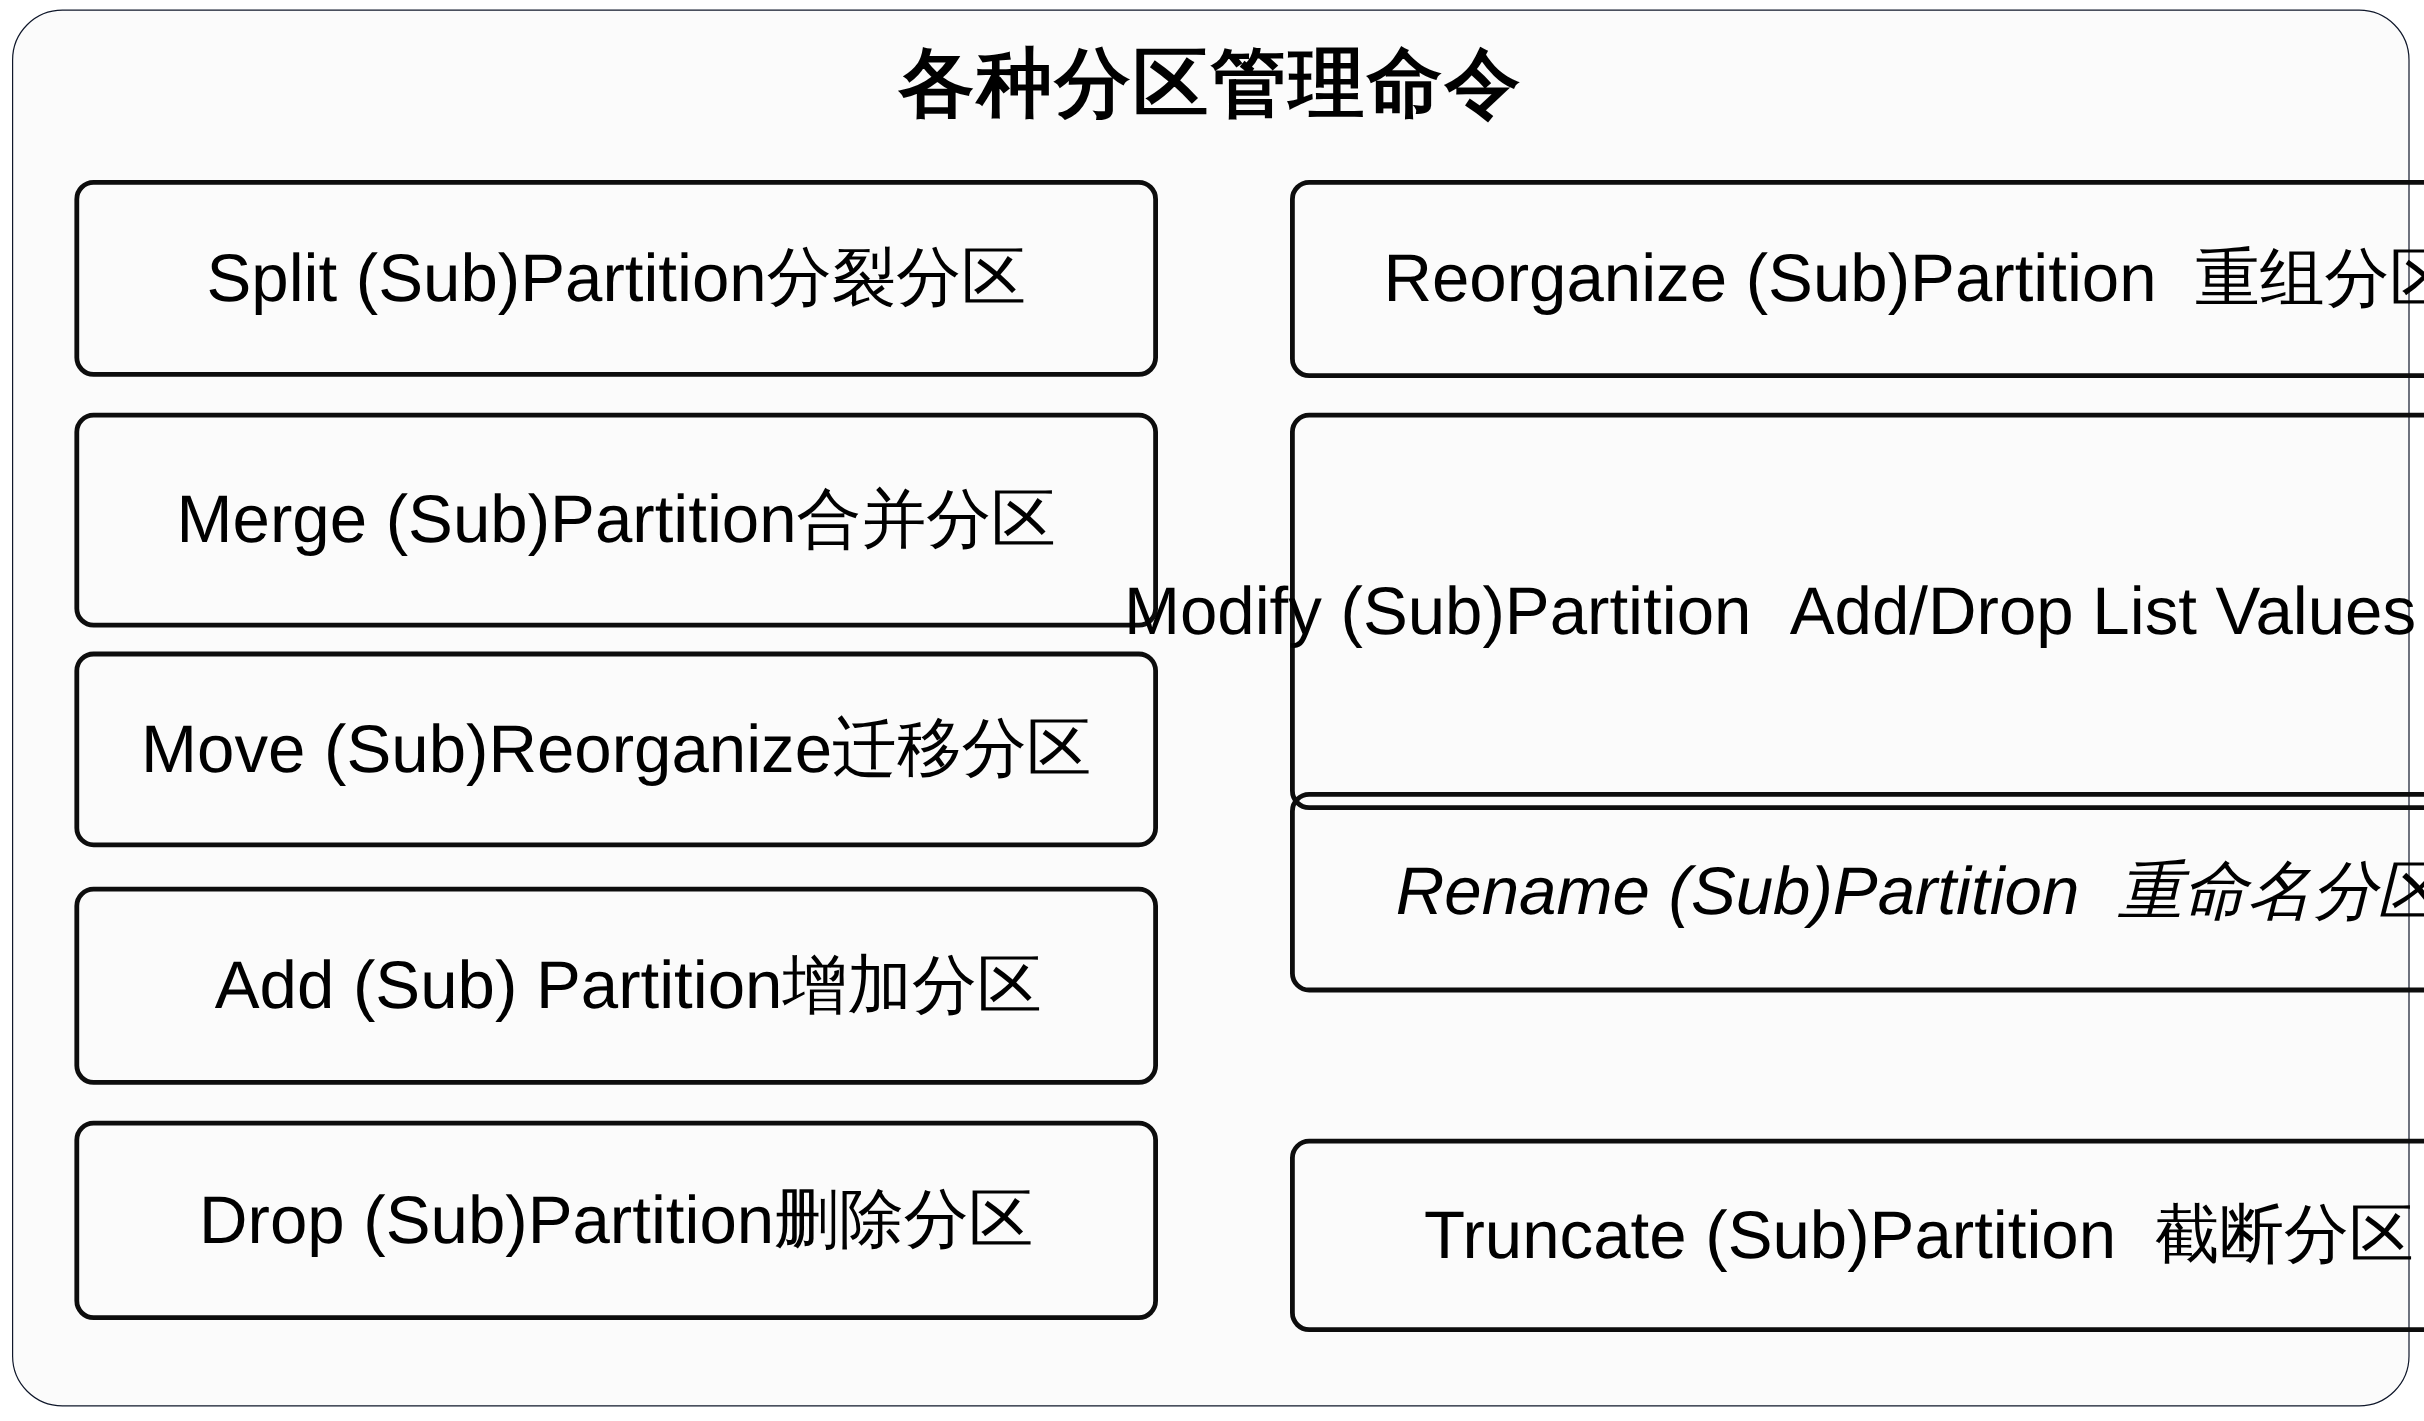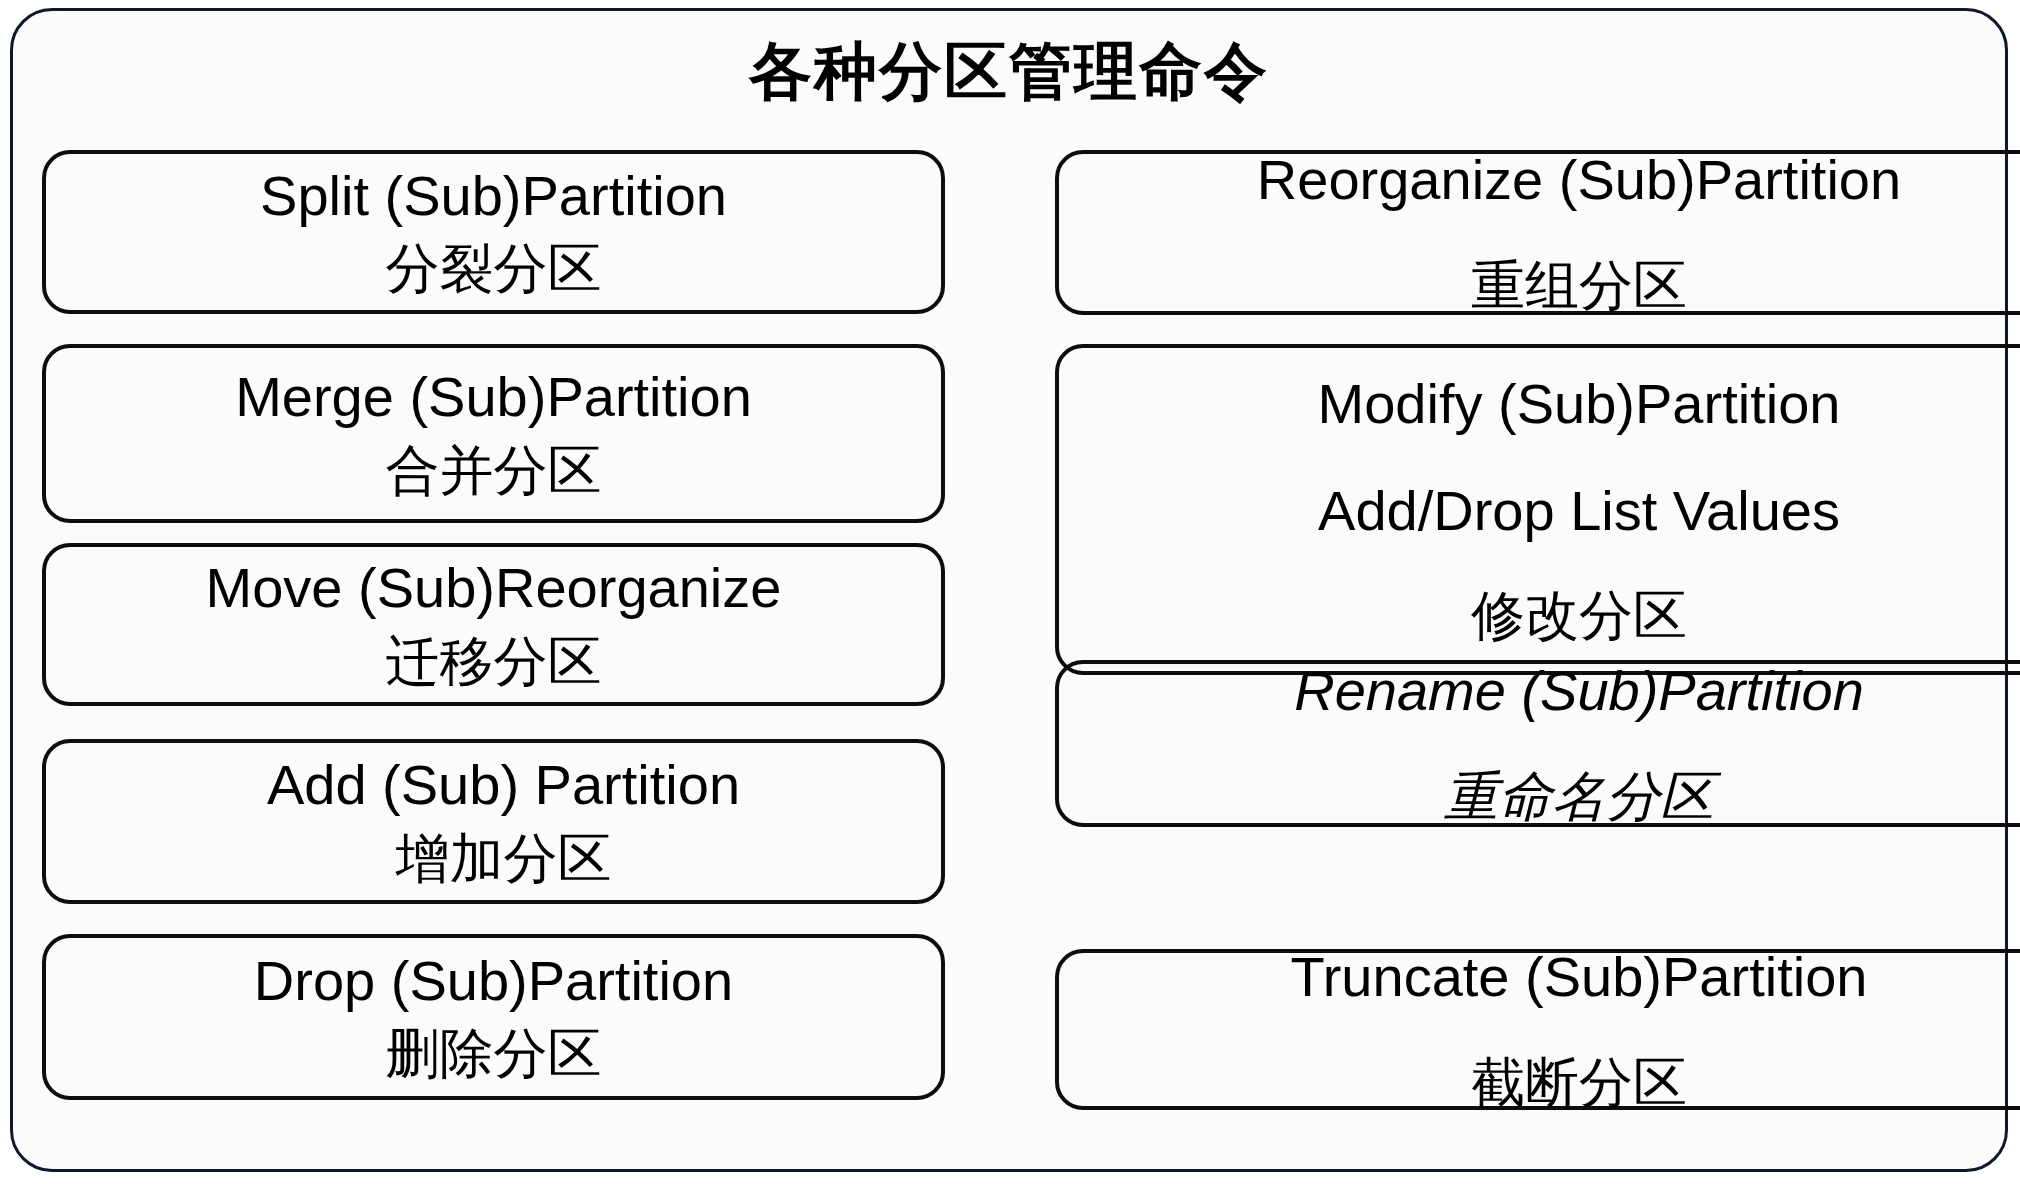--- a/index.html
+++ b/index.html
@@ -14,46 +14,47 @@
     font-family: "Liberation Sans", "DejaVu Sans", sans-serif;
     color: #000000;
     overflow: hidden;
   }
   .frame {
     position: absolute;
     left: 10px;
     top: 8px;
     width: 1998px;
     height: 1164px;
-    border: 3px solid #0f172a;
+    border: 1px solid #0f172a;
     border-radius: 42px;
     background: #fbfbfb;
     box-sizing: border-box;
   }
   .title {
     position: absolute;
     top: 18px;
     left: 0;
     width: 100%;
     text-align: center;
     font-size: 63px;
     font-weight: bold;
     letter-spacing: 2px;
   }
   .box {
     position: absolute;
     border: 4px solid #0d0d0d;
-    border-radius: 28px;
+    border-radius: 16px;
     box-sizing: border-box;
     background: transparent;
     display: flex;
-    flex-direction: column;
+    flex-direction: row;
     align-items: center;
     justify-content: center;
     text-align: center;
+    margin-left: 20px;
   }
   .en {
     font-size: 56px;
     line-height: 1.33;
     white-space: nowrap;
   }
   .zh {
     font-size: 54px;
     line-height: 1.33;
     white-space: nowrap;

